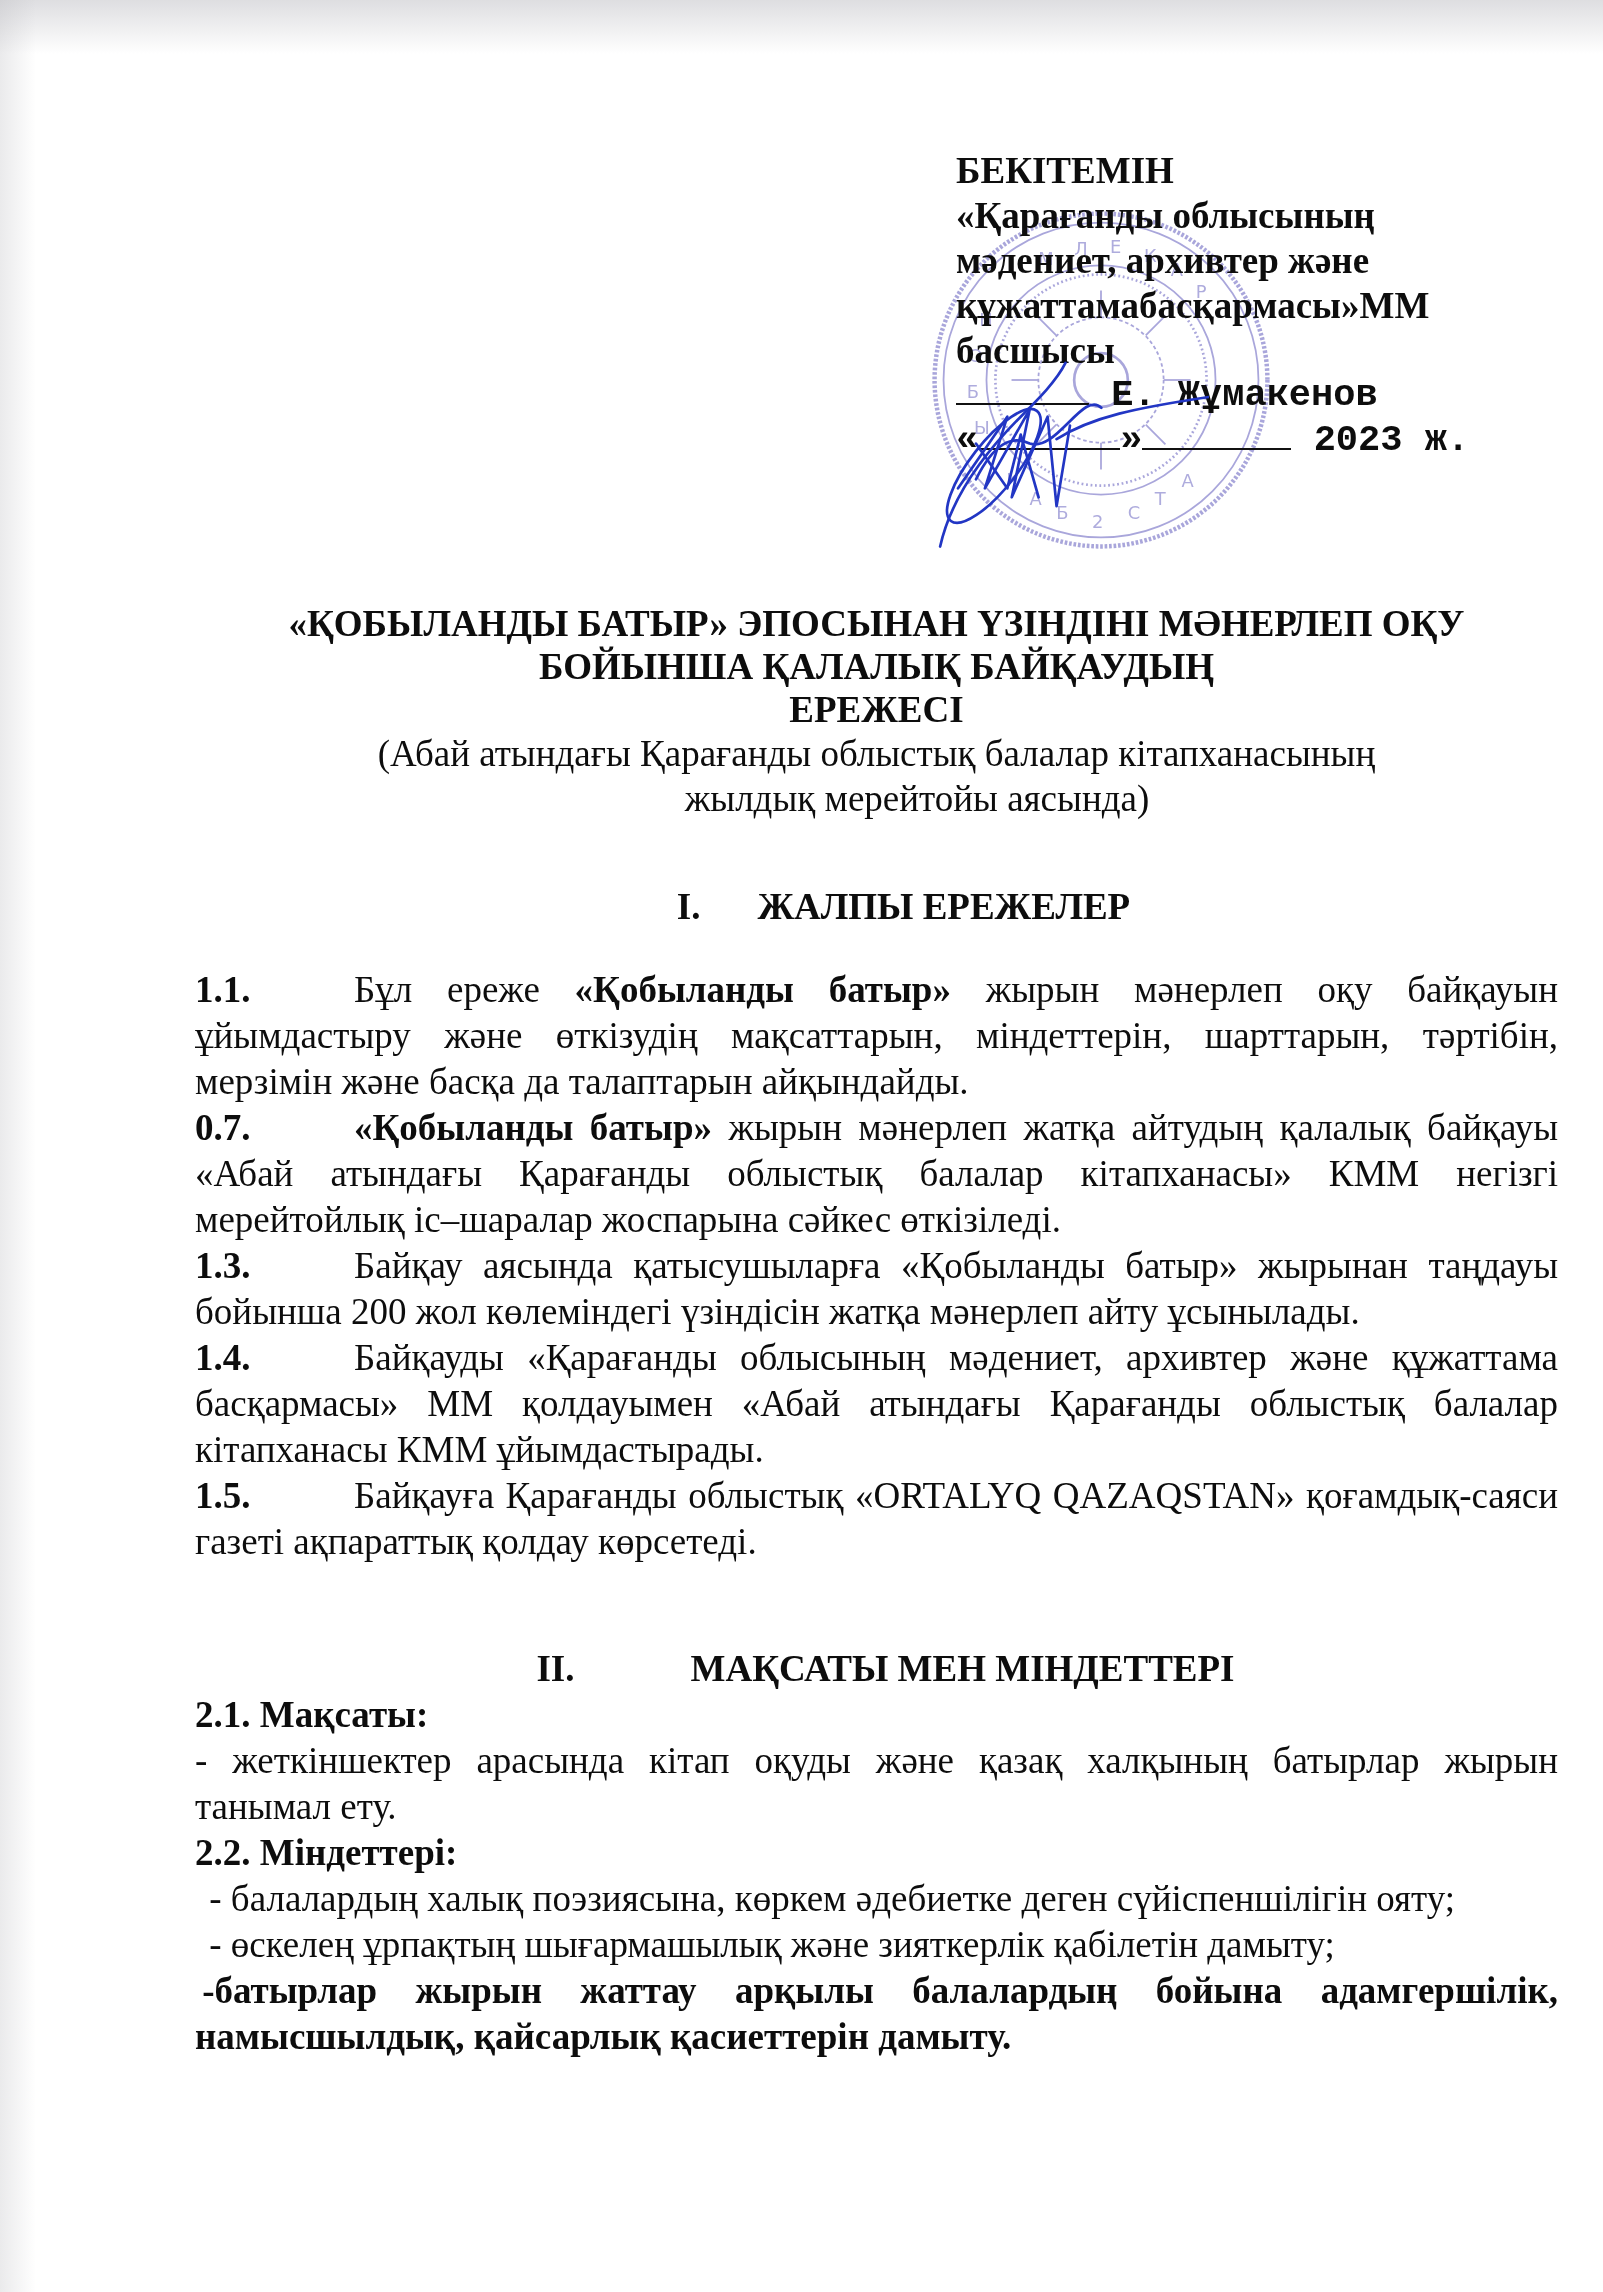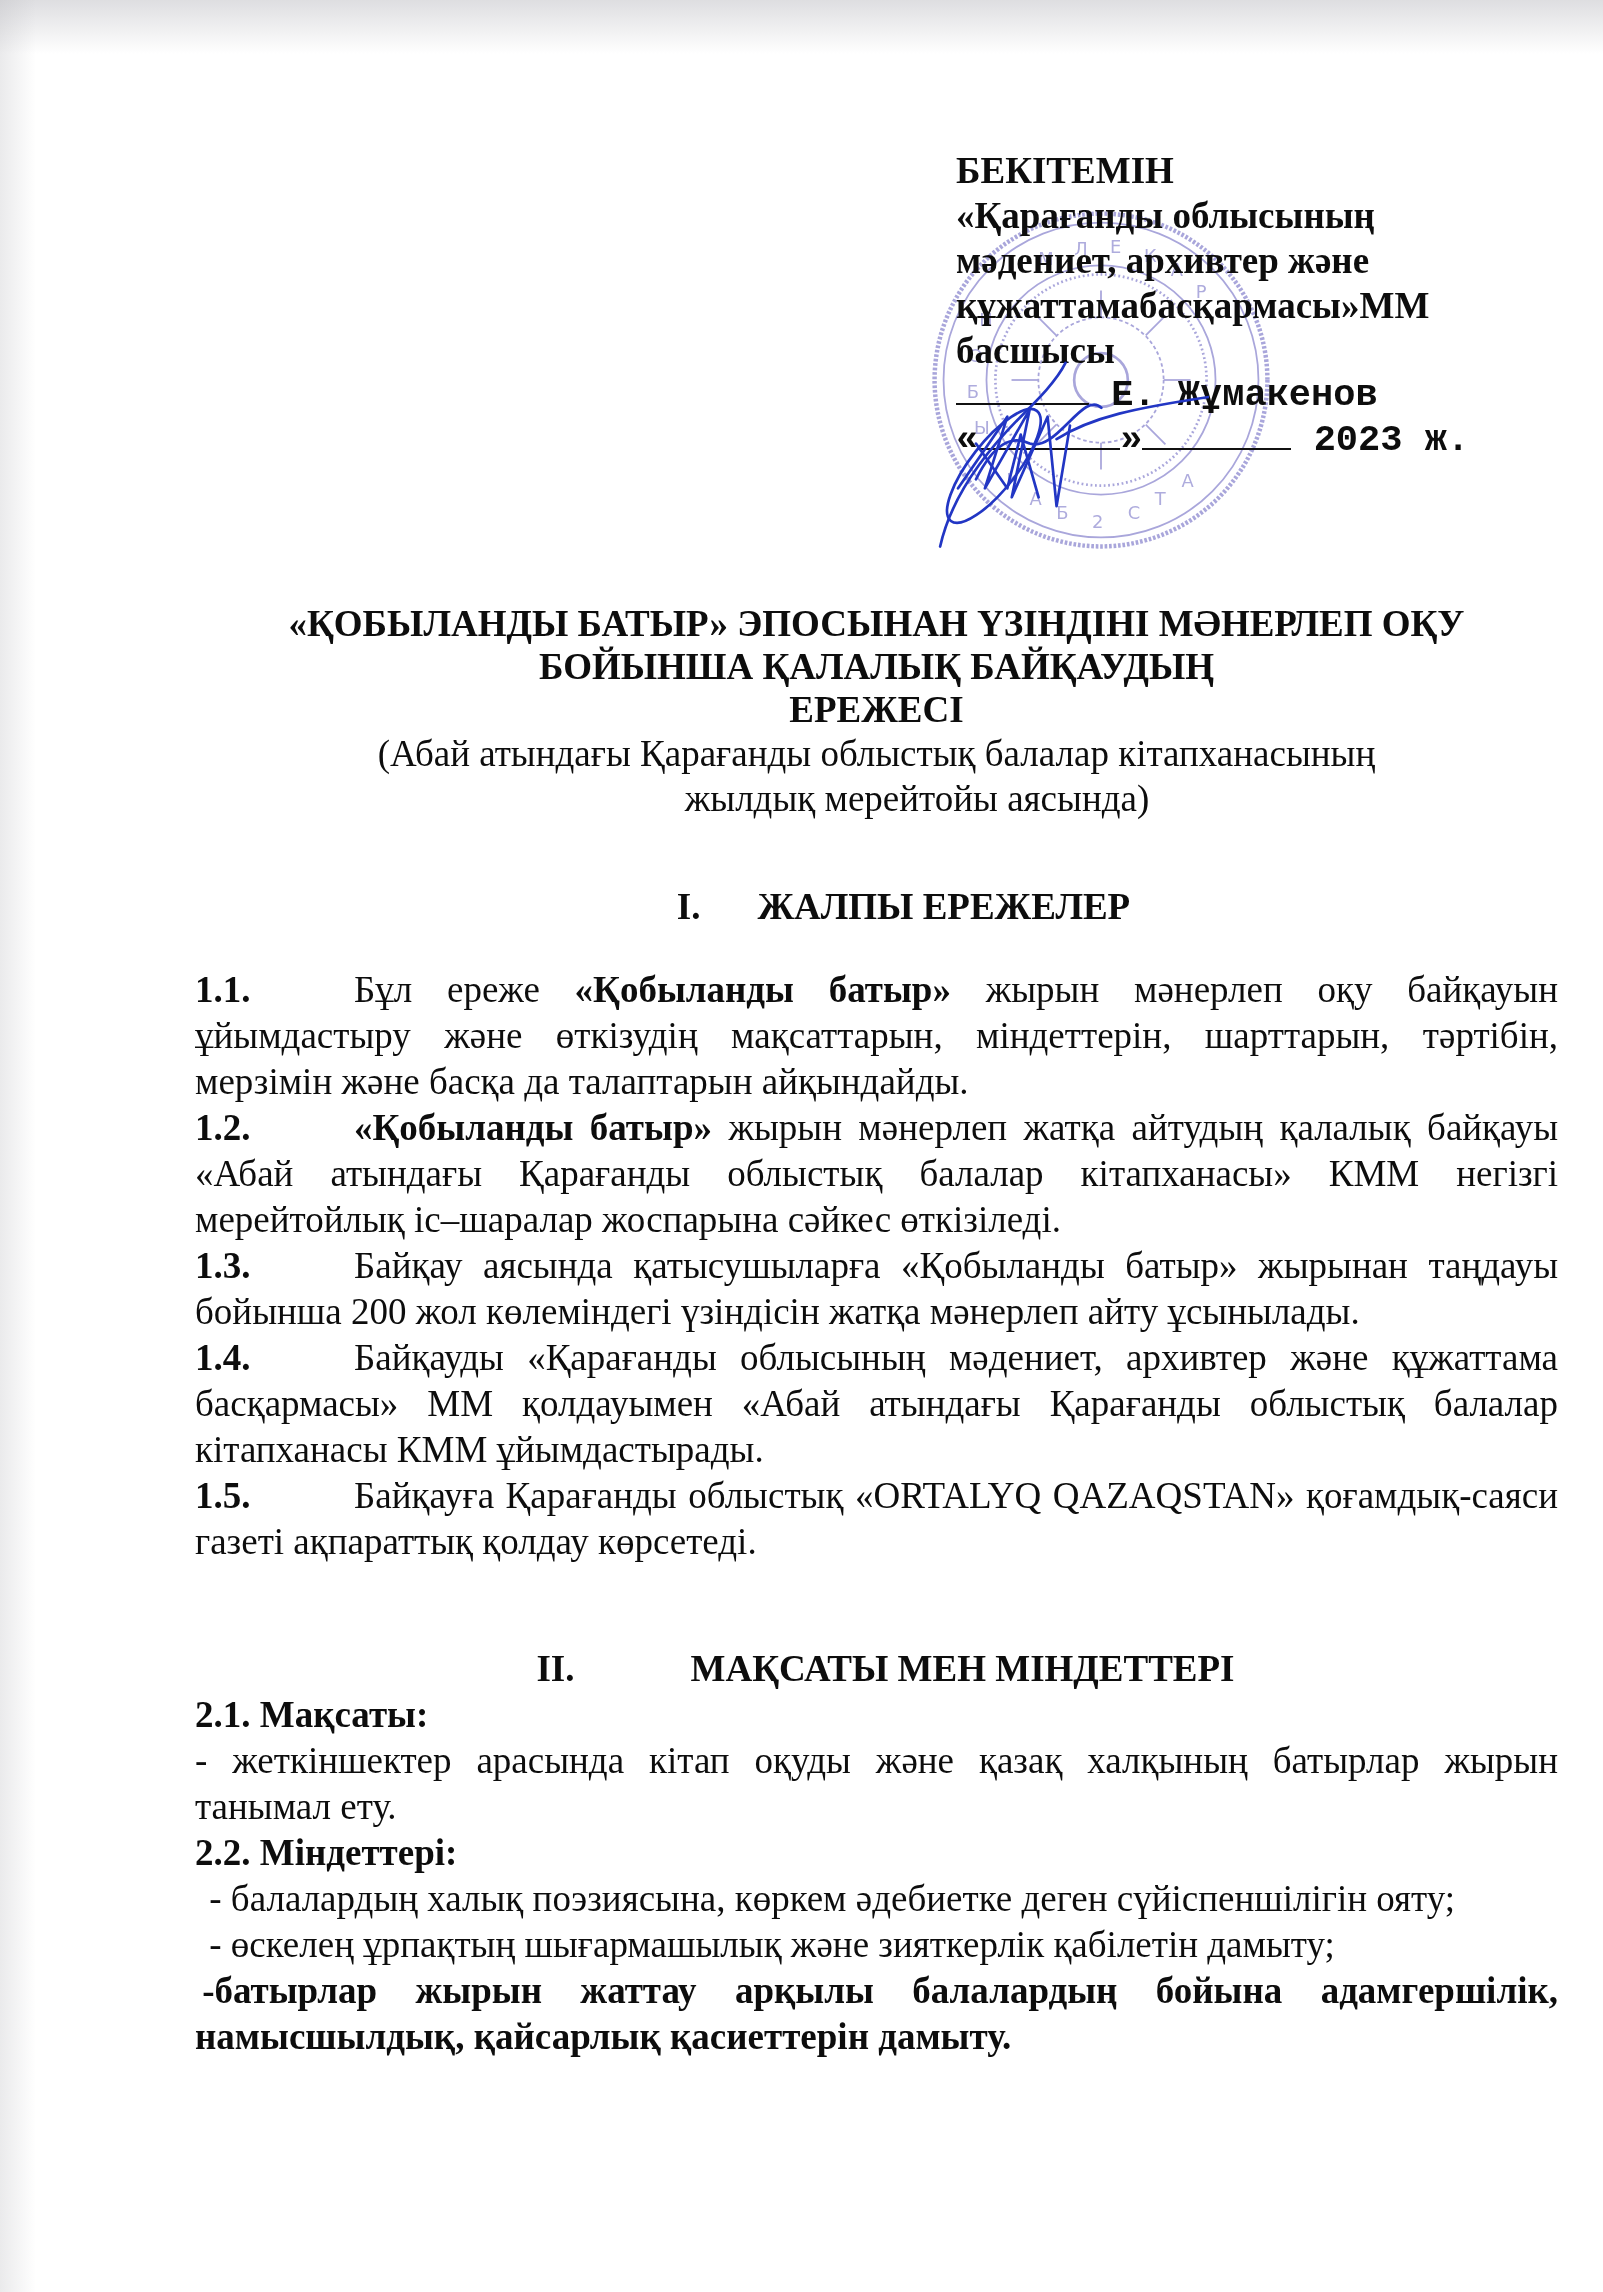--- a/index.html
+++ b/index.html
@@ -151,21 +151,21 @@
   <span class="sub">(Абай атындағы Қарағанды облыстық балалар кітапханасының</span>
   <span class="sub sub2">жылдық мерейтойы аясында)</span>
 </div>
 
 <div class="section-heading" style="top:884px; padding-left:27px;">
   <span class="num">I.</span><span class="gap1"></span><span>ЖАЛПЫ ЕРЕЖЕЛЕР</span>
 </div>
 
 <div class="body-block" style="top:967px;">
   <p class="para"><span class="pn">1.1.</span><span>Бұл ереже </span><b>«Қобыланды батыр»</b><span> жырын мәнерлеп оқу байқауын ұйымдастыру және өткізудің мақсаттарын, міндеттерін, шарттарын, тәртібін, мерзімін және басқа да талаптарын айқындайды.</span></p>
-  <p class="para"><span class="pn">1.2.</span><span></span><b>«Қобыланды батыр»</b><span> жырын мәнерлеп жатқа айтудың қалалық байқауы «Абай атындағы Қарағанды облыстық балалар кітапханасы» КММ негізгі мерейтойлық іс–шаралар жоспарына сәйкес өткізіледі.</span></p>
+  <p class="para"><span class="pn">0.7.</span><span></span><b>«Қобыланды батыр»</b><span> жырын мәнерлеп жатқа айтудың қалалық байқауы «Абай атындағы Қарағанды облыстық балалар кітапханасы» КММ негізгі мерейтойлық іс–шаралар жоспарына сәйкес өткізіледі.</span></p>
   <p class="para"><span class="pn">1.3.</span><span>Байқау аясында қатысушыларға «Қобыланды батыр» жырынан таңдауы бойынша 200 жол көлеміндегі үзіндісін жатқа мәнерлеп айту ұсынылады.</span></p>
   <p class="para"><span class="pn">1.4.</span><span>Байқауды «Қарағанды облысының мәдениет, архивтер және құжаттама басқармасы» ММ қолдауымен «Абай атындағы Қарағанды облыстық балалар кітапханасы КММ ұйымдастырады.</span></p>
   <p class="para"><span class="pn">1.5.</span><span>Байқауға Қарағанды облыстық «ORTALYQ QAZAQSTAN» қоғамдық-саяси газеті ақпараттық қолдау көрсетеді.</span></p>
 </div>
 
 <div class="section-heading" style="top:1646px; padding-left:9px;">
   <span class="num">II.</span><span class="gap2"></span><span>МАҚСАТЫ МЕН МІНДЕТТЕРІ</span>
 </div>
 
 <div class="body-block" style="top:1692px;">

